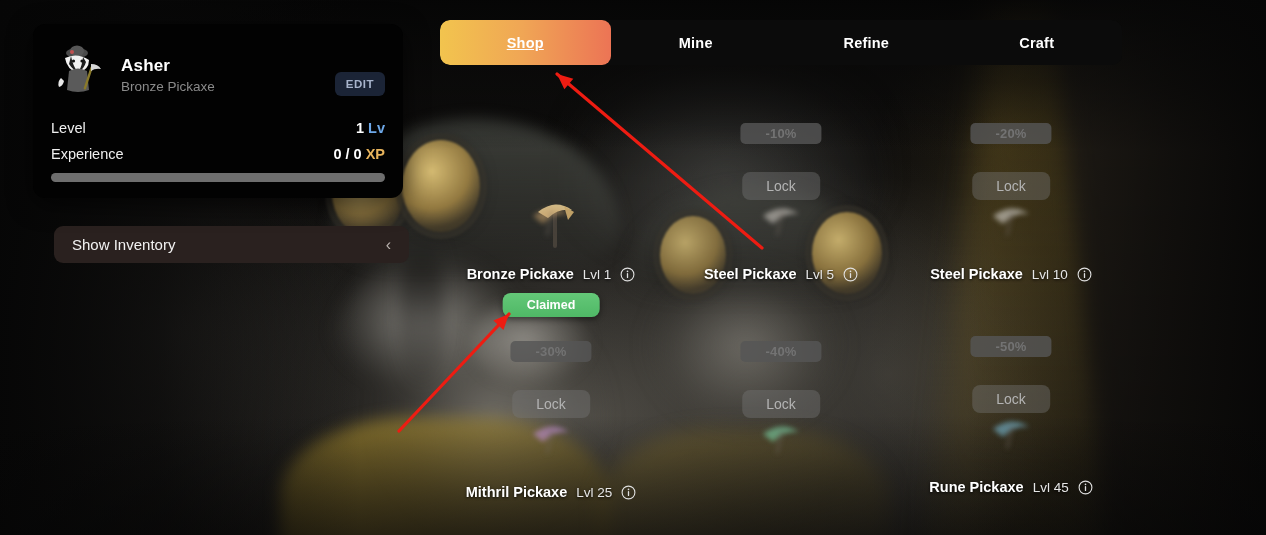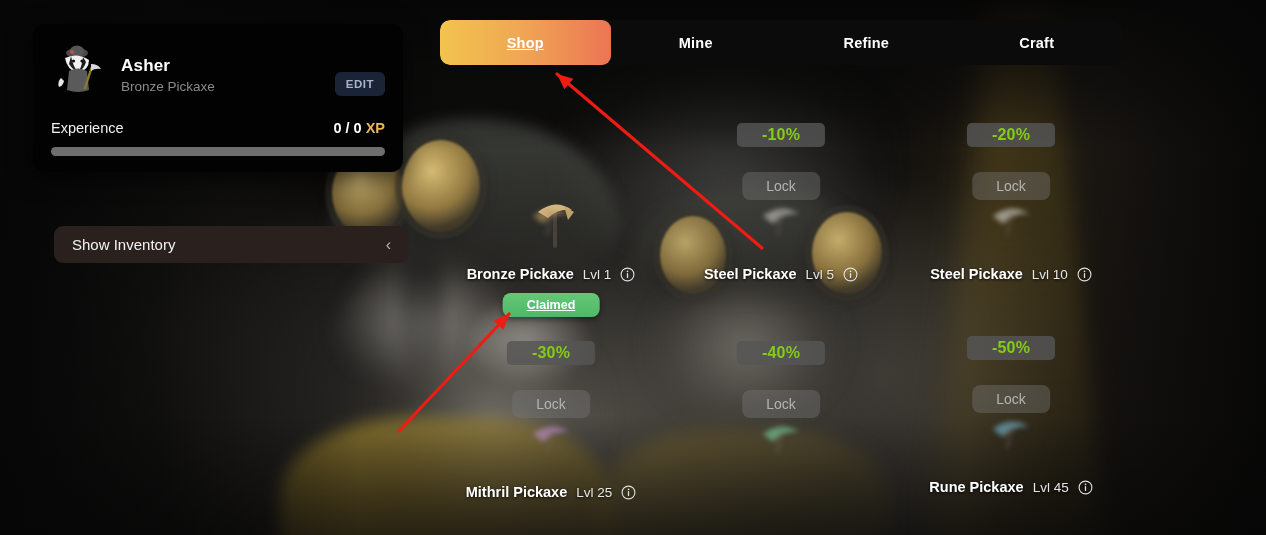--- a/index.html
+++ b/index.html
@@ -285,22 +285,22 @@
     left: 50%; top: 118px;
     transform: translateX(-50%);
     width: 46px; height: 40px;
   }
   .discount {
     position: absolute;
     top: 43px;
     left: 50%;
     transform: translateX(-50%);
     background: rgba(86,86,86,0.82);
-    color: #84cc16;
-    font-size: 16px;
+    color: #737373;
+    font-size: 13px;
     font-weight: bold;
     padding: 3px 25px;
     border-radius: 5px;
     letter-spacing: 0.2px;
   }
   .lockbtn {
     position: absolute;
     top: 92px;
     left: 50%;
     transform: translateX(-50%);
@@ -347,21 +347,20 @@
     background: linear-gradient(180deg, #64c878 0%, #4fb866 100%);
     color: #ffffff;
     font-size: 12.5px;
     font-weight: bold;
     padding: 5px 24px;
     border-radius: 8px;
     border: none;
     cursor: pointer;
     white-space: nowrap;
     box-shadow: 0 2px 6px rgba(0,0,0,0.45);
-    text-decoration: underline;
   }
 
   
   .annotations {
     position: absolute;
     inset: 0;
     z-index: 40;
     pointer-events: none;
   }
 </style>
@@ -418,20 +417,24 @@
           <path d="M10 38 Q6 42 8 47 Q12 46 13 41 Z" fill="#e8e8e8"></path>
         </svg>
       </div>
       <div class="player-names">
         <div class="player-name">Asher</div>
         <div class="player-sub">Bronze Pickaxe</div>
       </div>
       <button class="edit-btn">EDIT</button>
     </div>
 
+    <div class="stat-row">
+      <span class="stat-label">Level</span>
+      <span class="stat-value"><span>1</span> <span class="stat-unit-blue">Lv</span></span>
+    </div>
 
     <div class="stat-row">
       <span class="stat-label">Experience</span>
       <span class="stat-value"><span>0 / 0</span> <span class="stat-unit-gold">XP</span></span>
     </div>
 
     <div class="xp-track">
       <div class="xp-fill" id="xp-fill" style="width: 0%;"></div>
     </div>
   </div>

